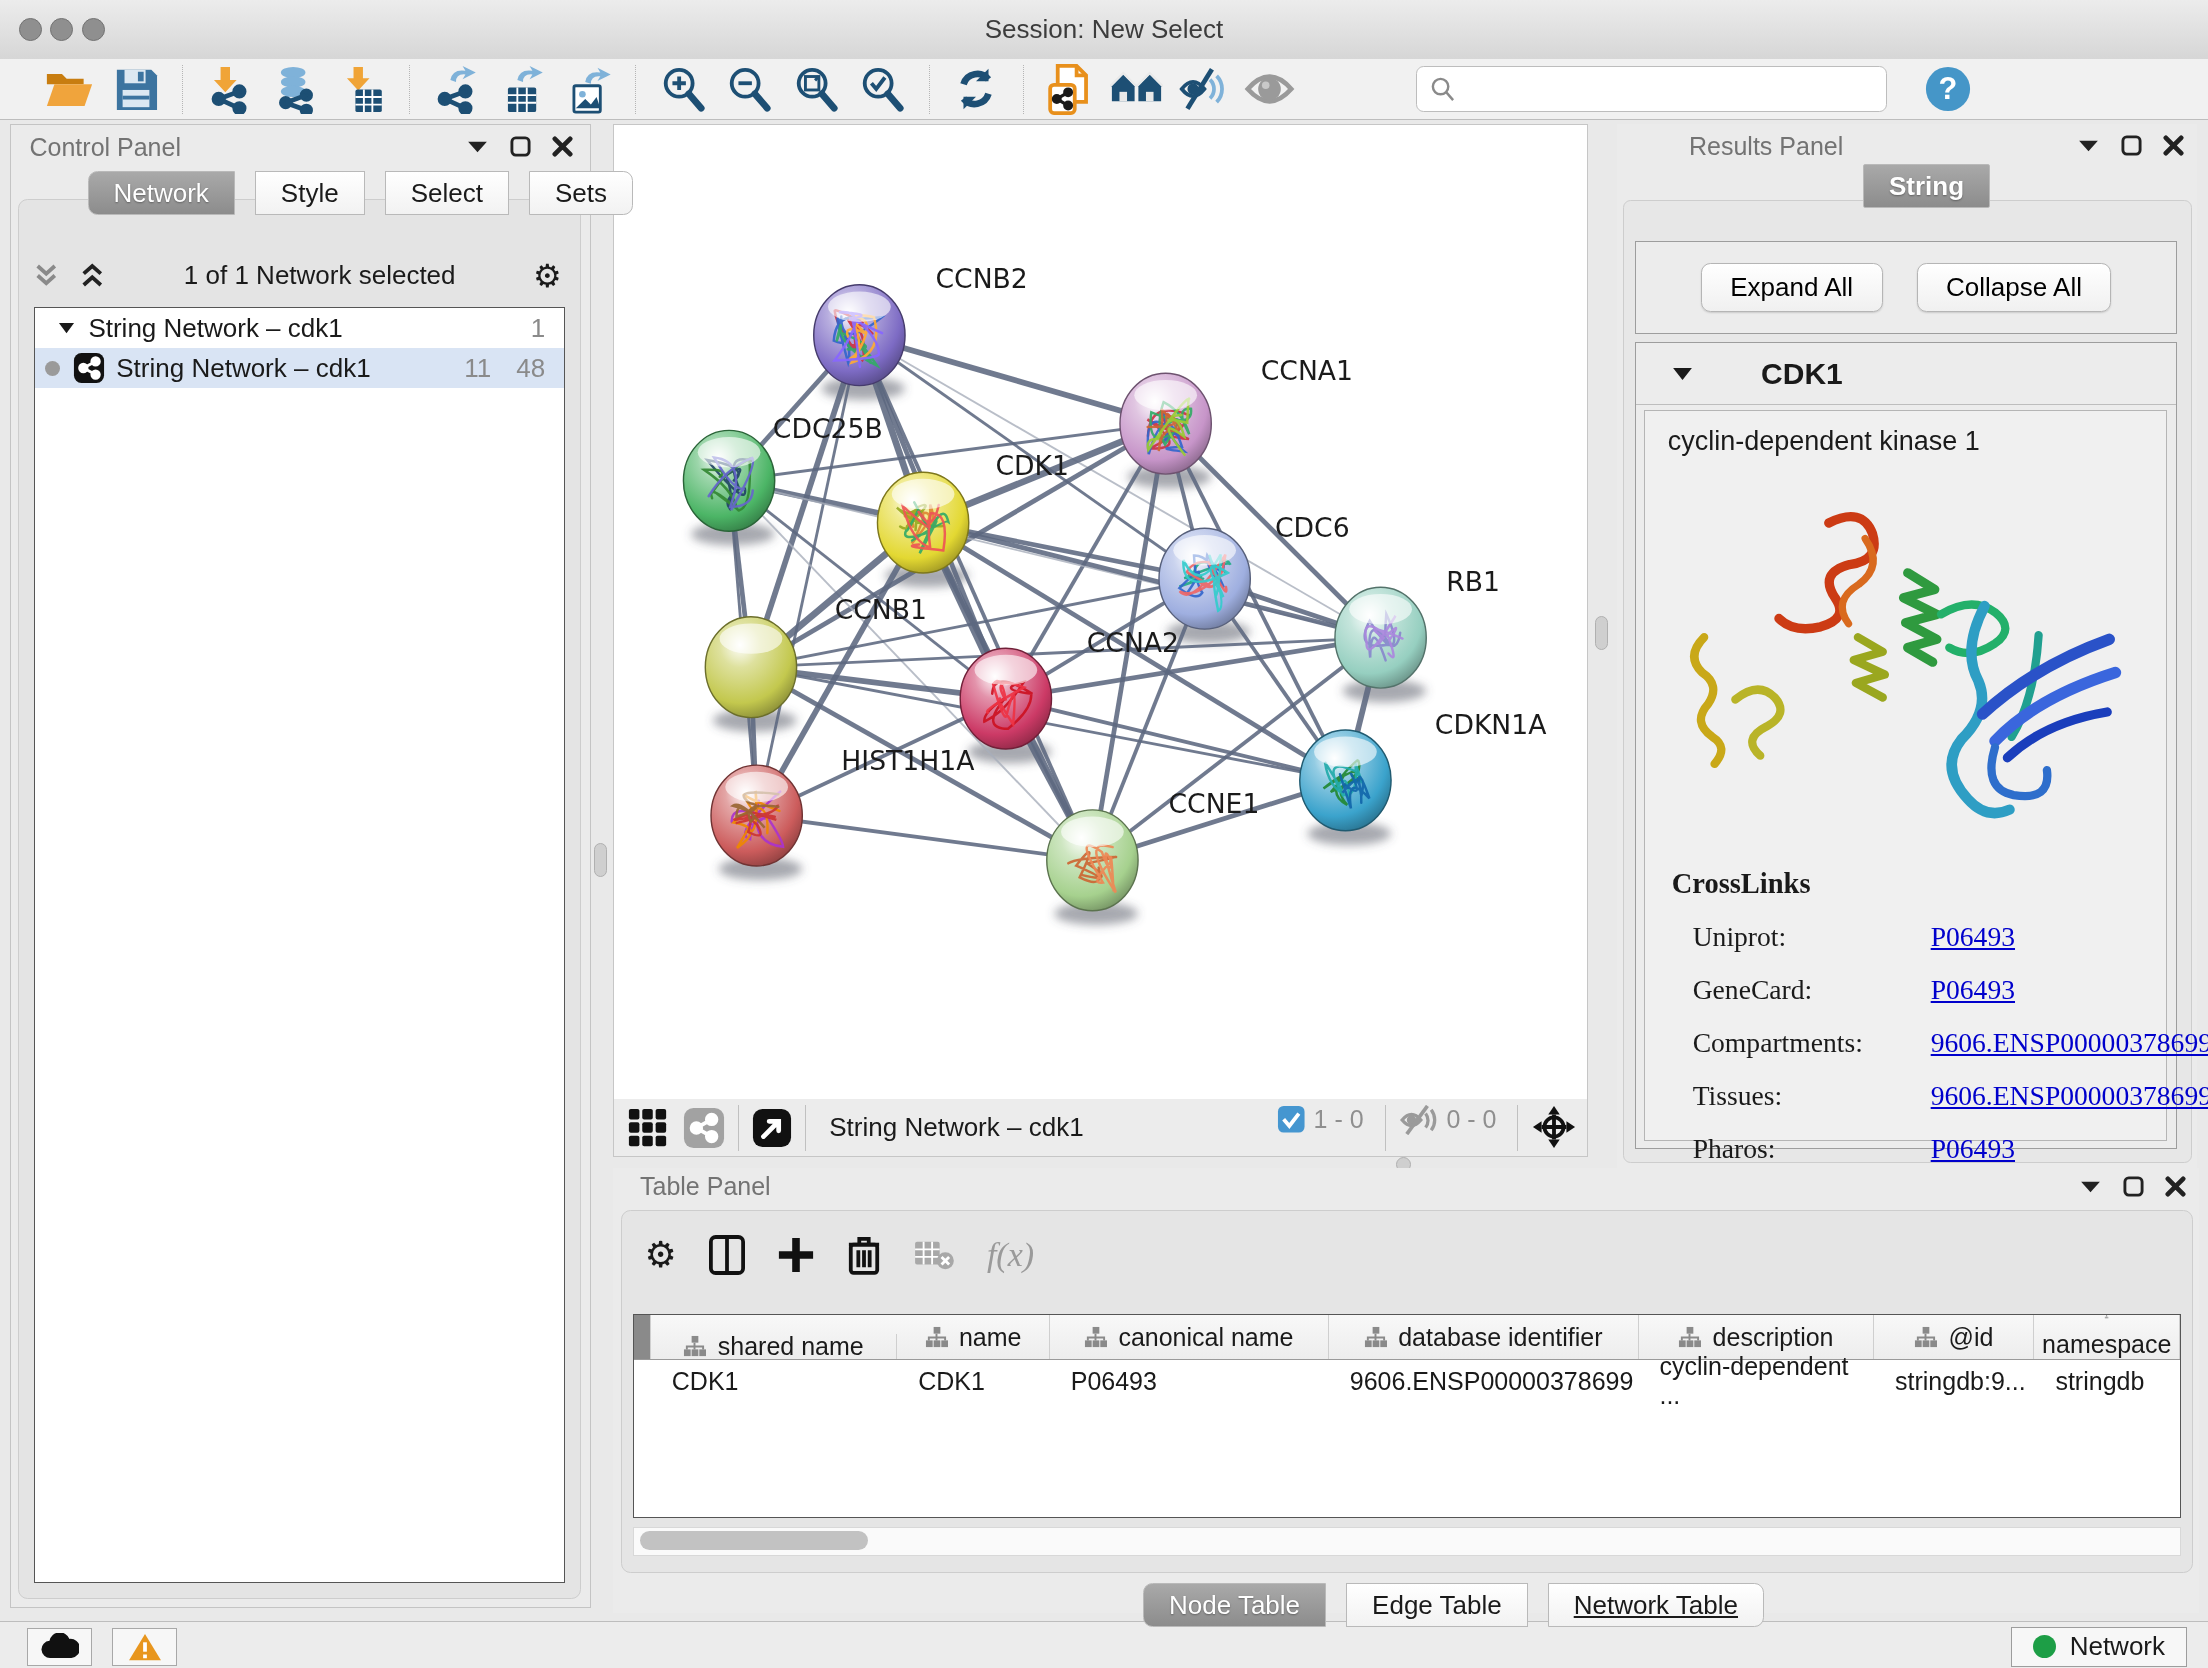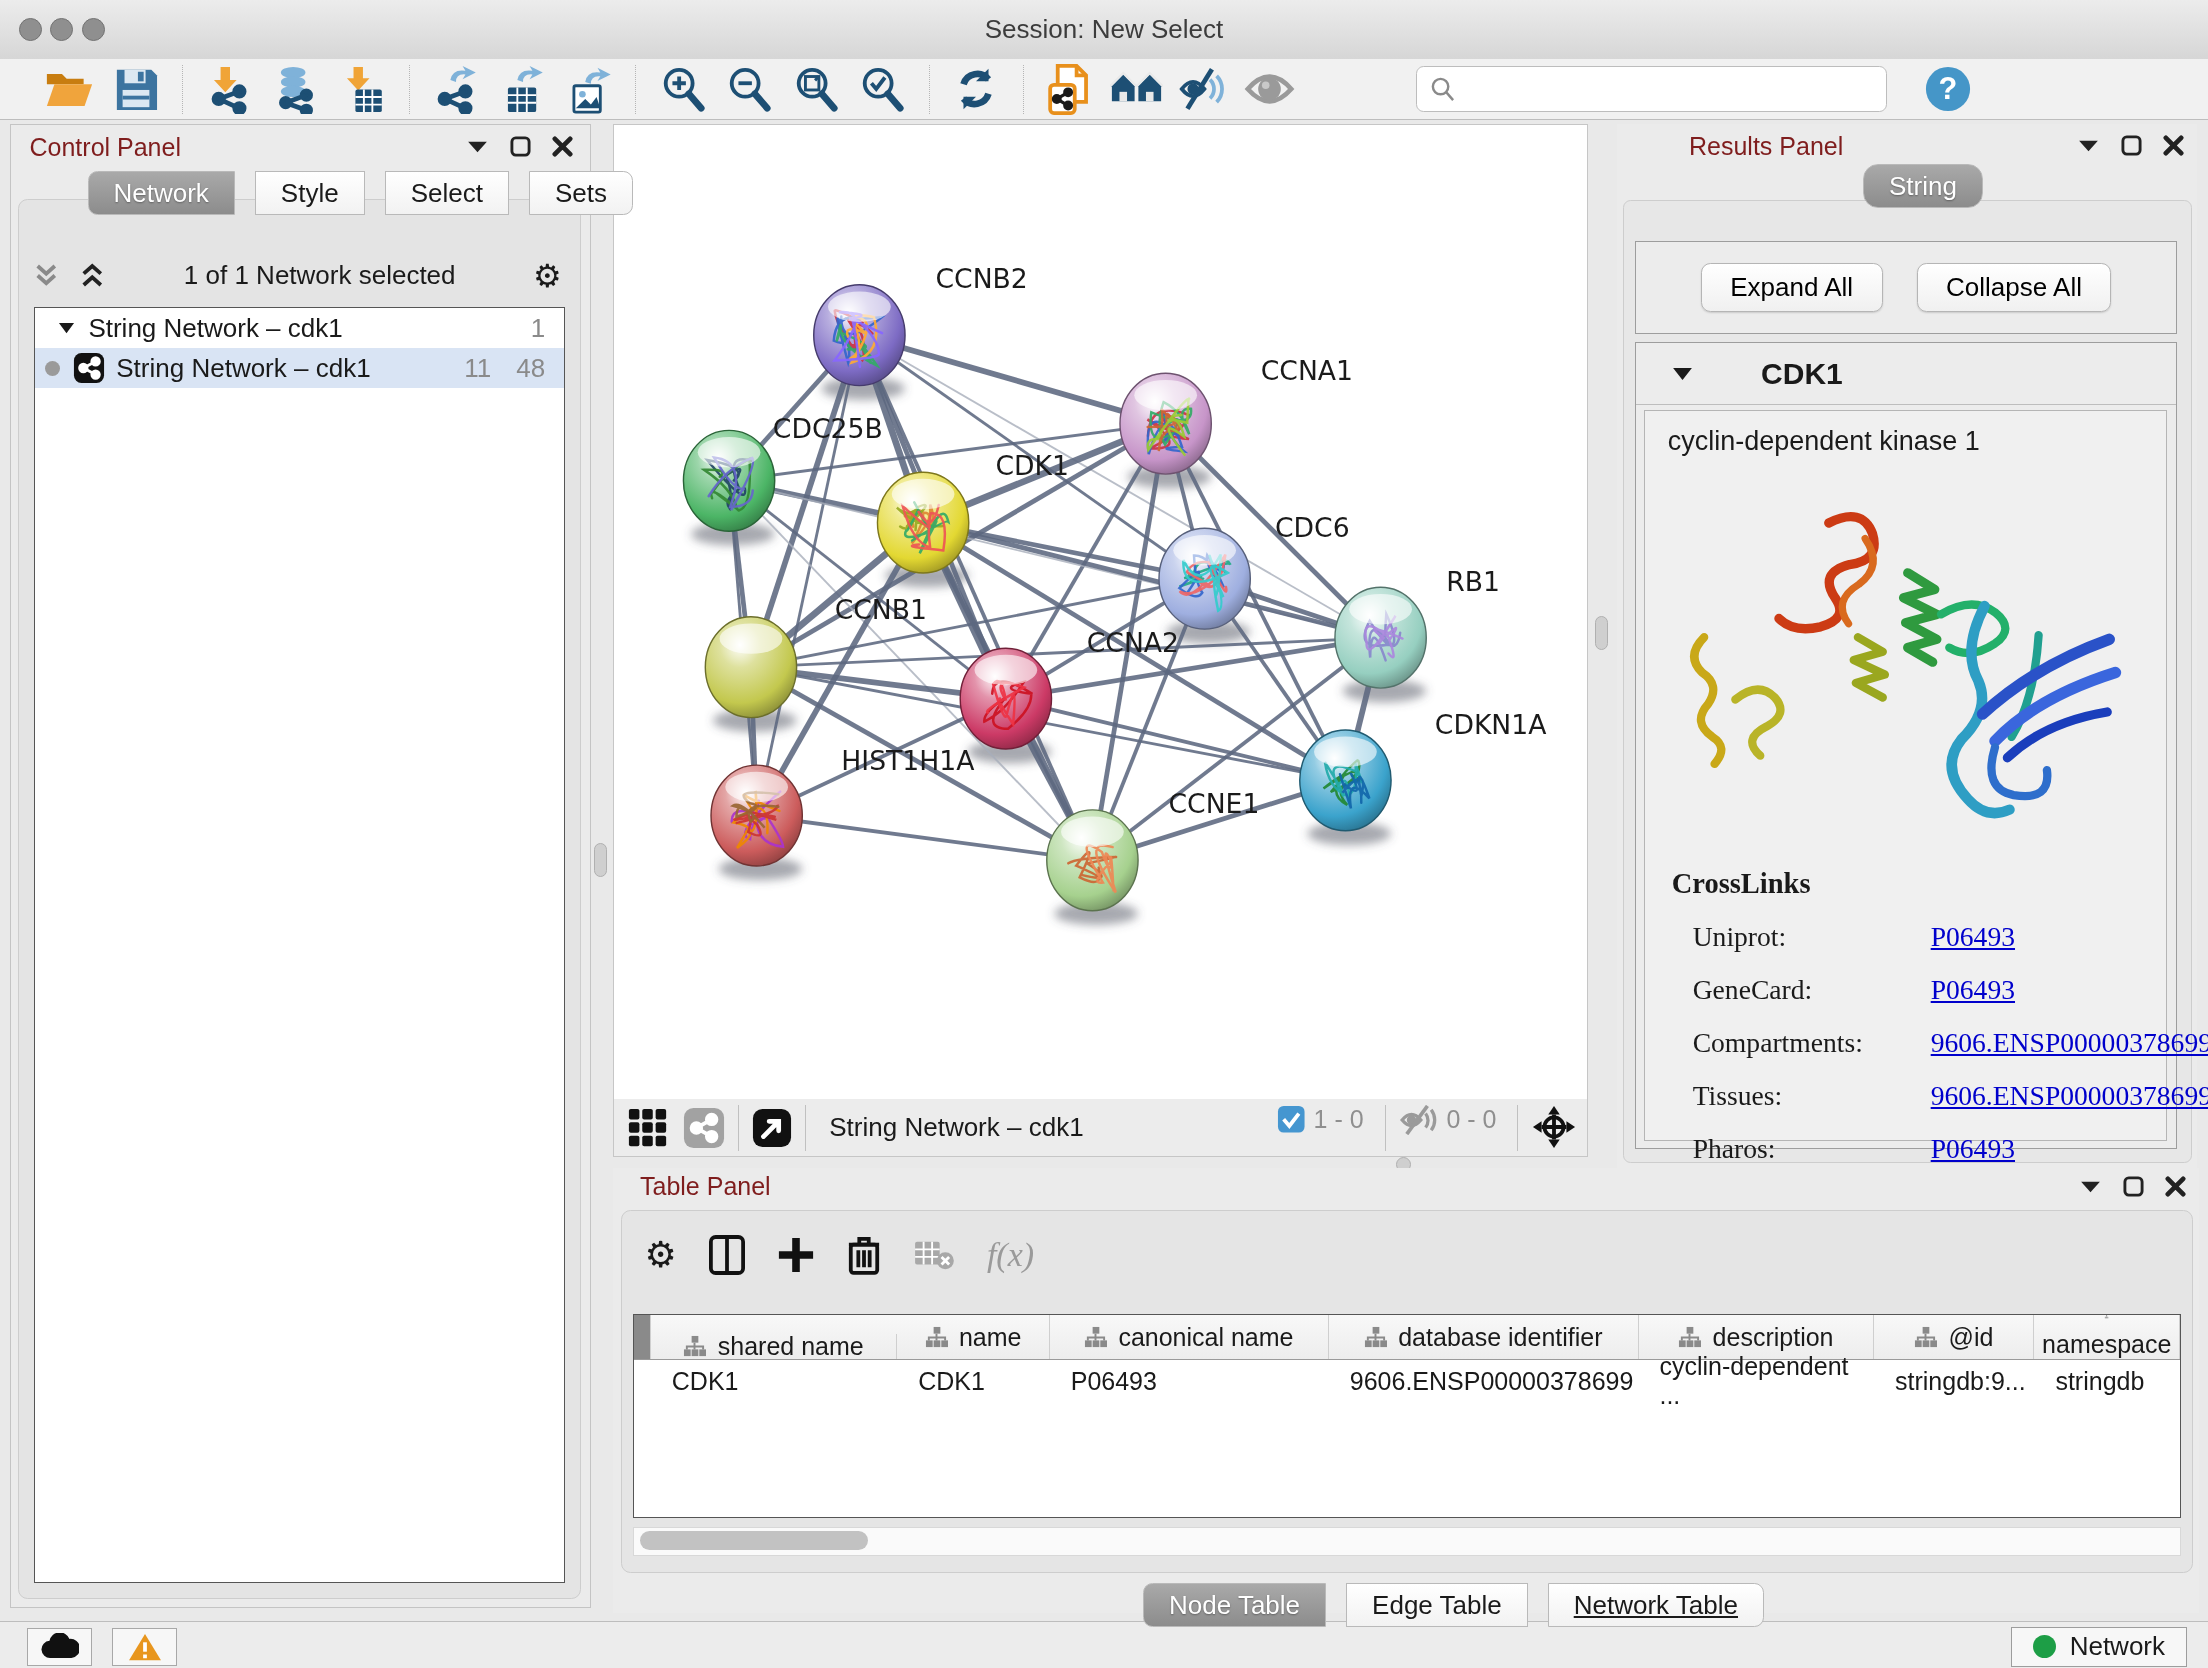--- a/index.html
+++ b/index.html
@@ -15,21 +15,21 @@
   
   #toolbar{left:0;top:59px;width:2208px;height:61px;background:#f1f1f1;
     border-bottom:1px solid #bdbdbd;display:flex;align-items:center;padding-left:36px;box-sizing:border-box;}
   .tbtn{width:55px;height:53px;display:flex;align-items:center;justify-content:center;margin:0 5.7px;}
   .tsep{width:0;height:49px;border-left:1.9px dotted #b5b5b5;margin:0 13.3px;}
   #searchbox{width:457px;height:44px;background:#fff;border:1px solid #bdbdbd;border-radius:7.6px;
     display:flex;align-items:center;padding-left:11.4px;margin-left:114px;}
   #searchbox input{border:none;outline:none;font-size:23px;width:399px;background:transparent;
     font-family:"Liberation Sans",sans-serif;}
   
-  .panel-title{font-size:25px;color:#7f1d1d;}
+  .panel-title{font-size:25px;color:#737373;}
   .pctrl{display:flex;gap:21px;align-items:center;}
   .tabpill{display:inline-block;padding:5.7px 25px;font-size:26px;border:1px solid #b9b9b9;
     background:linear-gradient(#ffffff,#f2f2f2);border-radius:0;position:relative;margin-left:20px;}
   .tabpill.sel{background:linear-gradient(#a9a9a9,#8c8c8c);color:#fff;
     text-shadow:0 1px 1.9px rgba(0,0,0,.35);}
   .roundbox{background:#e4e4e4;border:1px solid #cdcdcd;border-radius:9.5px;}
   
   #control-panel{left:9.5px;top:124px;width:579px;height:1482px;background:#ebebeb;
     border:1px solid #c4c4c4;}
   #cp-tabs{left:57px;top:46px;display:flex;}
@@ -48,21 +48,21 @@
   .nbsep{width:0;height:46px;border-left:1px solid #c0c0c0;margin:0 13.3px;}
   #net-bar .title{font-size:26px;margin-left:9.5px;flex:0 0 auto;}
   #net-bar .cnt{font-size:25px;color:#8f8f8f;margin:0 7.6px;}
   
   .vsplit-dot{width:11.4px;height:32px;border-radius:6.7px;background:#cfcfcf;border:1px solid #b0b0b0;}
   .hsplit-dot{width:13.3px;height:13.3px;border-radius:50%;background:#cfcfcf;border:1px solid #b0b0b0;}
   
   #results-panel{left:1617px;top:124px;width:580px;height:1044px;background:#ebebeb;}
   #rp-container{left:5.7px;top:76px;width:567px;height:961px;background:#e7e7e7;
     border:1px solid #cdcdcd;border-radius:7.6px;}
-  #rp-tab{left:226px;top:40px;z-index:5;border-radius:15px;}
+  #rp-tab{left:226px;top:40px;z-index:5;border-radius:2px;font-weight:bold;}
   #rp-box1{left:11.4px;top:40px;width:540px;height:91px;background:#ececec;border:1px solid #9d9d9d;
     display:flex;align-items:center;justify-content:center;gap:34px;}
   .macbtn{background:linear-gradient(#ffffff,#f0f0f0);border:1px solid #b5b5b5;border-radius:9.5px;
     font-size:26px;padding:7.6px 28.5px;box-shadow:0 1px 1.9px rgba(0,0,0,.15);}
   #rp-box2{left:11.4px;top:141px;width:540px;height:805px;background:#ececec;border:1px solid #9d9d9d;}
   #rp-gene-head{height:61px;border-bottom:1px solid #bdbdbd;display:flex;align-items:center;}
   #rp-gene-head .gname{font-size:30px;font-weight:bold;margin-left:68px;}
   #rp-inner{left:7.6px;top:67px;width:521px;height:729px;background:#f0f0f0;border:1px solid #b5b5b5;}
   #rp-desc{font-size:27px;margin:15px 0 0 23px;}
   .xl{font-family:"Liberation Serif",serif;}

